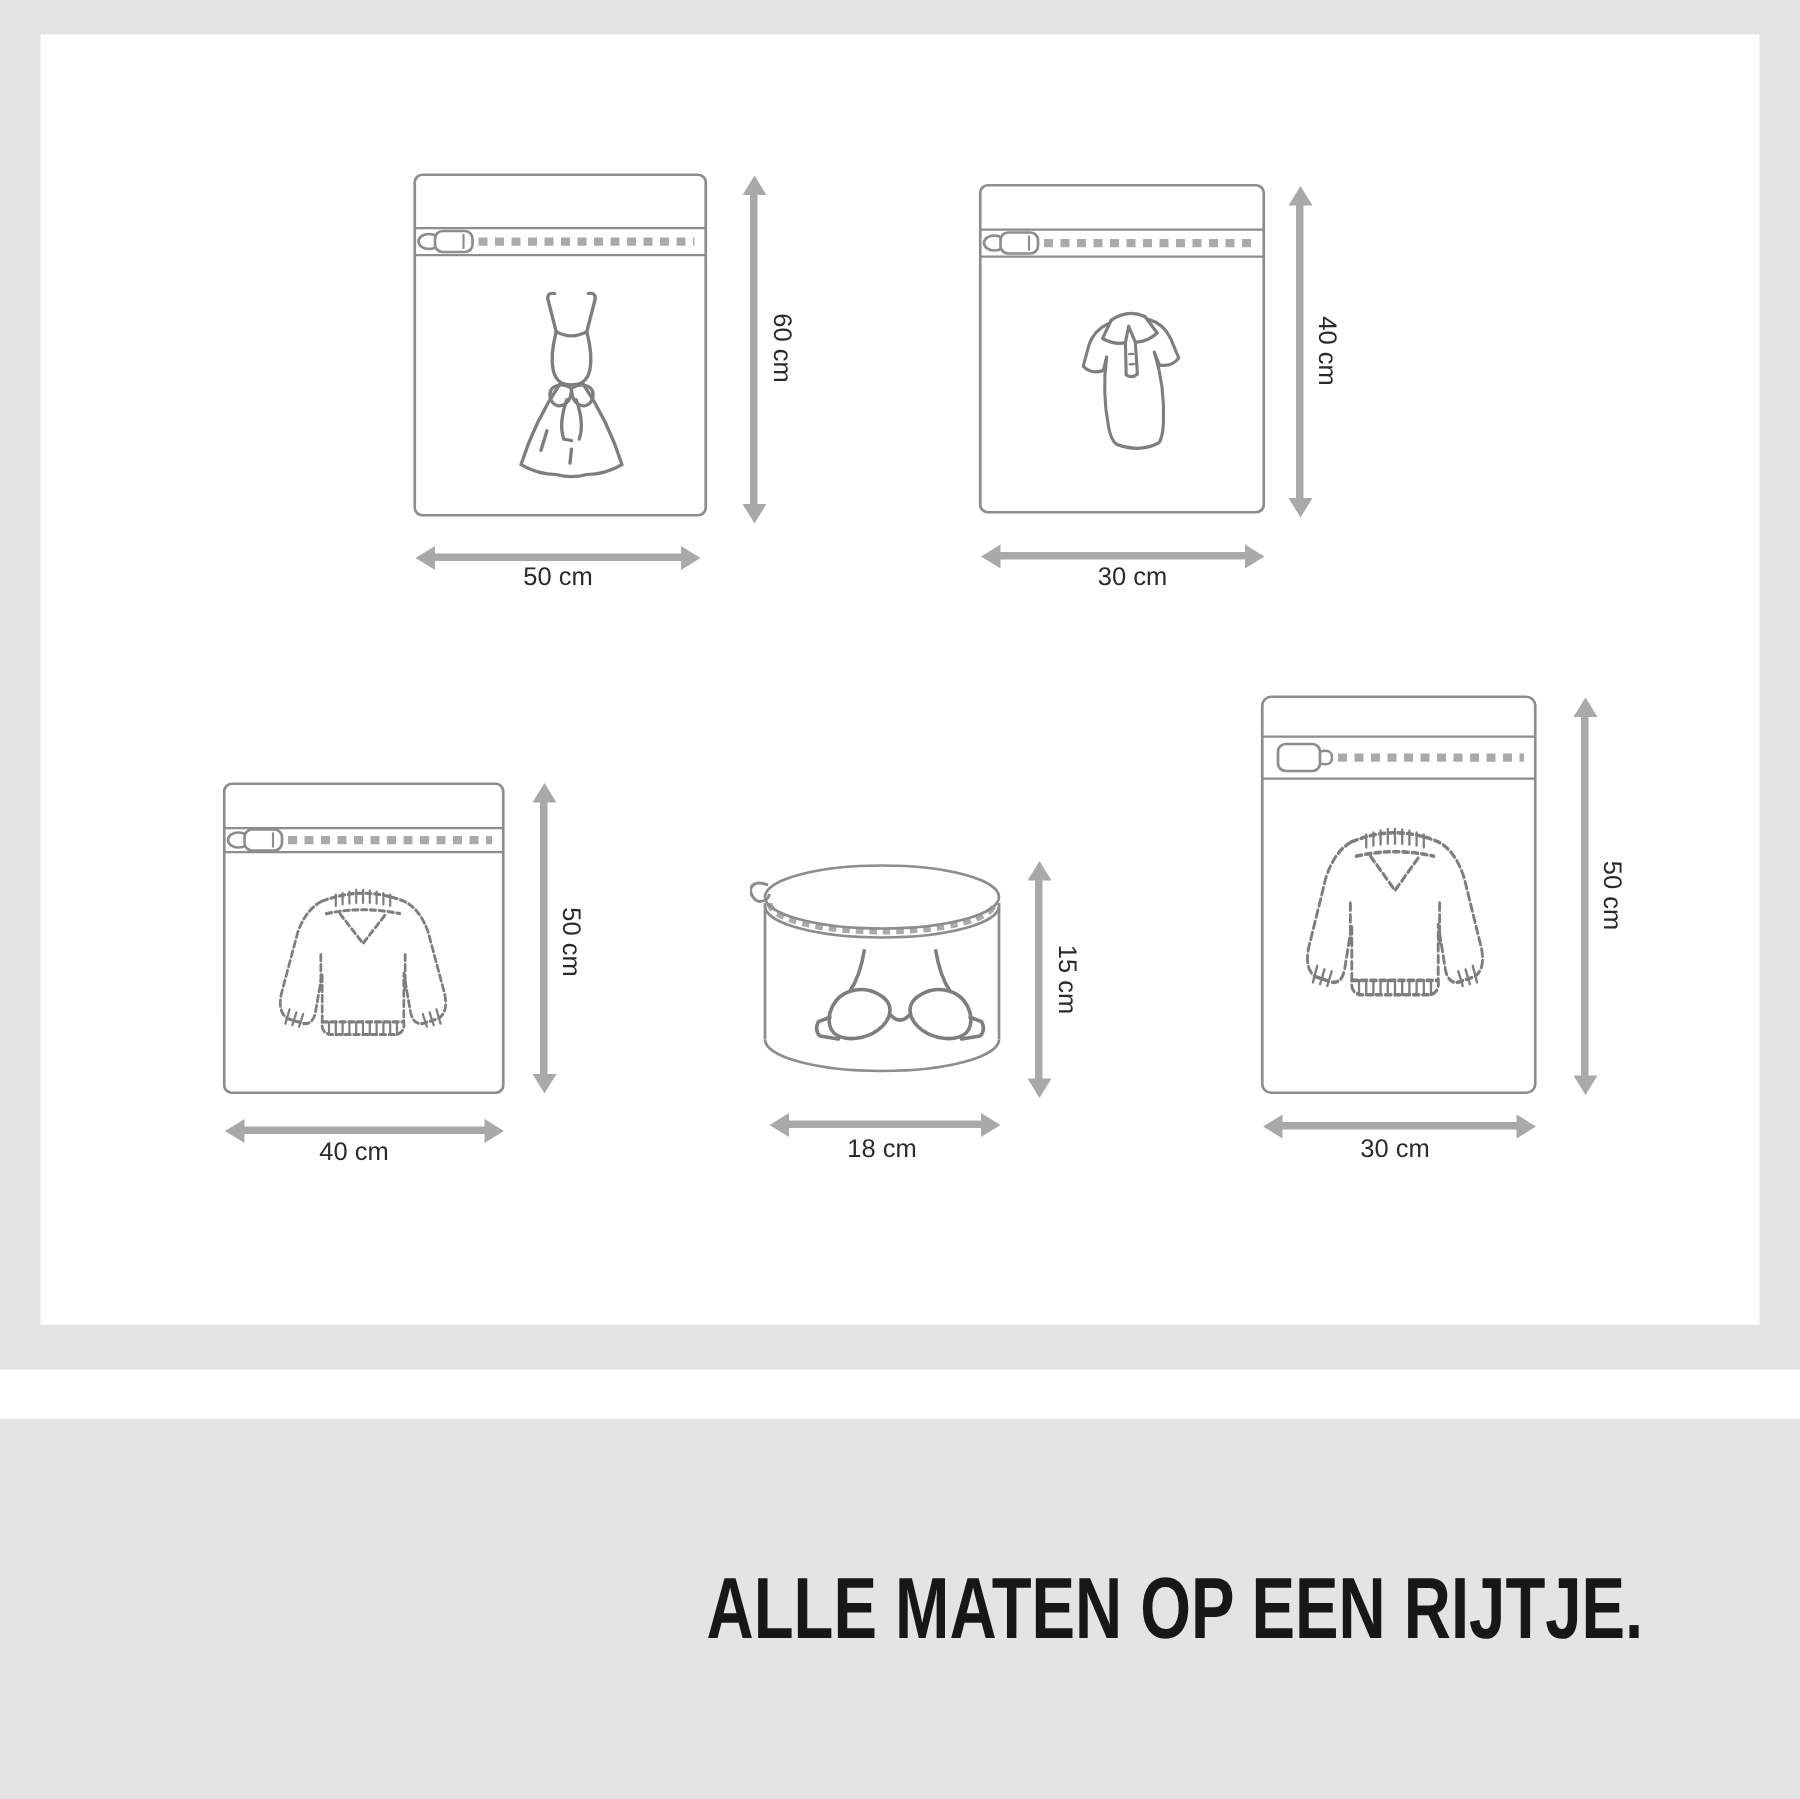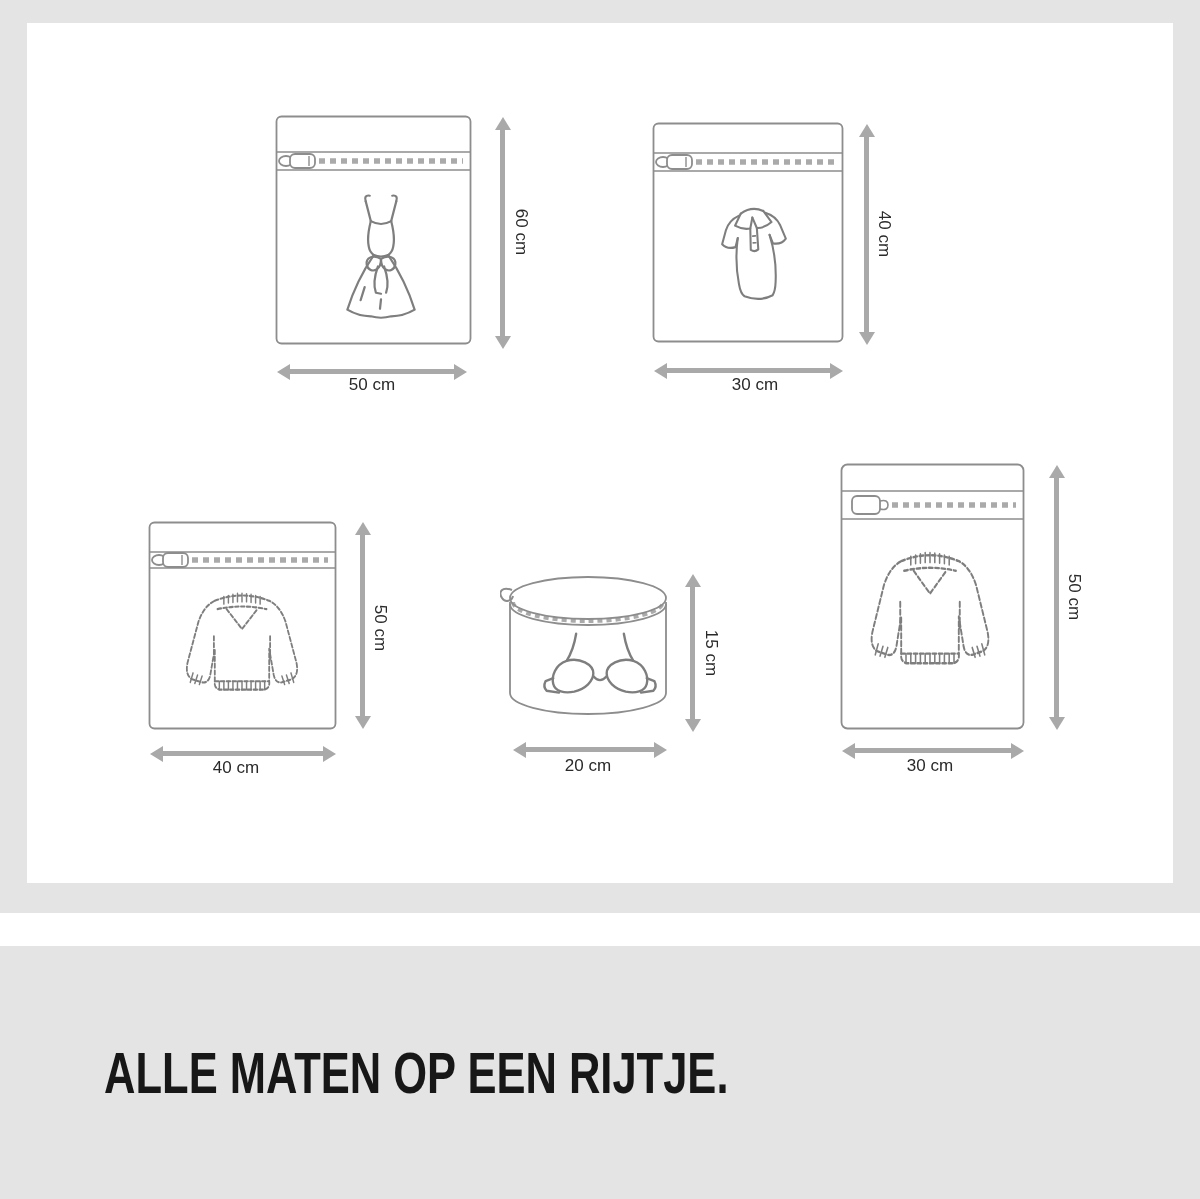--- a/index.html
+++ b/index.html
@@ -21,21 +21,21 @@
   .diagram-panel{
     position:absolute;left:27px;top:23px;width:1146px;height:860px;
     background:var(--panel-bg);
   }
   .divider-strip{
     position:absolute;left:0;top:913px;width:1200px;height:33px;
     background:#ffffff;
   }
   .caption-band{
     position:absolute;left:0;top:946px;width:1200px;height:253px;
-    display:flex;align-items:center;justify-content:flex-start;
+    display:flex;align-items:center;justify-content:flex-end;
   }
   .caption-band h1{
     font-size:58px;font-weight:700;color:var(--title-text);
     letter-spacing:0px;transform:scaleX(0.75);white-space:nowrap;
   }
   .abs{position:absolute;}
   svg{display:block;}
   
   .varrow{position:absolute;width:17px;}
   .varrow .shaft{position:absolute;left:6px;width:5px;top:11px;bottom:11px;background:var(--arrow);}
@@ -191,21 +191,21 @@
       <path d="M114 52 L122 55 Q125 61 121 65 L108 67"></path>
     </g>
   </svg>
   <div class="varrow" style="left:684px;top:574px;height:158px;">
       <span class="shaft"></span>
     </div>
   <div class="dim-label vert" style="left:676px;top:643px;">15 cm</div>
   <div class="harrow" style="left:513px;top:741px;width:154px;">
       <span class="shaft"></span>
     </div>
-  <div class="dim-label" style="left:553px;top:756px;">20 cm</div>
+  <div class="dim-label" style="left:553px;top:756px;">18 cm</div>
 </div>
 
 <div>
   <svg class="abs" style="left:840px;top:463px;" width="185" height="267" viewBox="0 0 185 267">
     <g stroke="var(--outline)" fill="none" stroke-width="1.8">
       <rect x="1.5" y="1.5" width="182" height="264" rx="6" fill="#fff"></rect>
       <path d="M2 28 H183 M2 56 H183" stroke-width="1.5"></path>
       <path d="M52 42 H176" stroke-width="5.5" stroke-dasharray="6 5" stroke-opacity="0.75"></path>
       <rect x="12" y="33" width="28" height="18" rx="5" fill="#fff"></rect>
       <path d="M40 38 q8 -2 8 4 q0 6 -8 4" stroke-width="1.6"></path>

